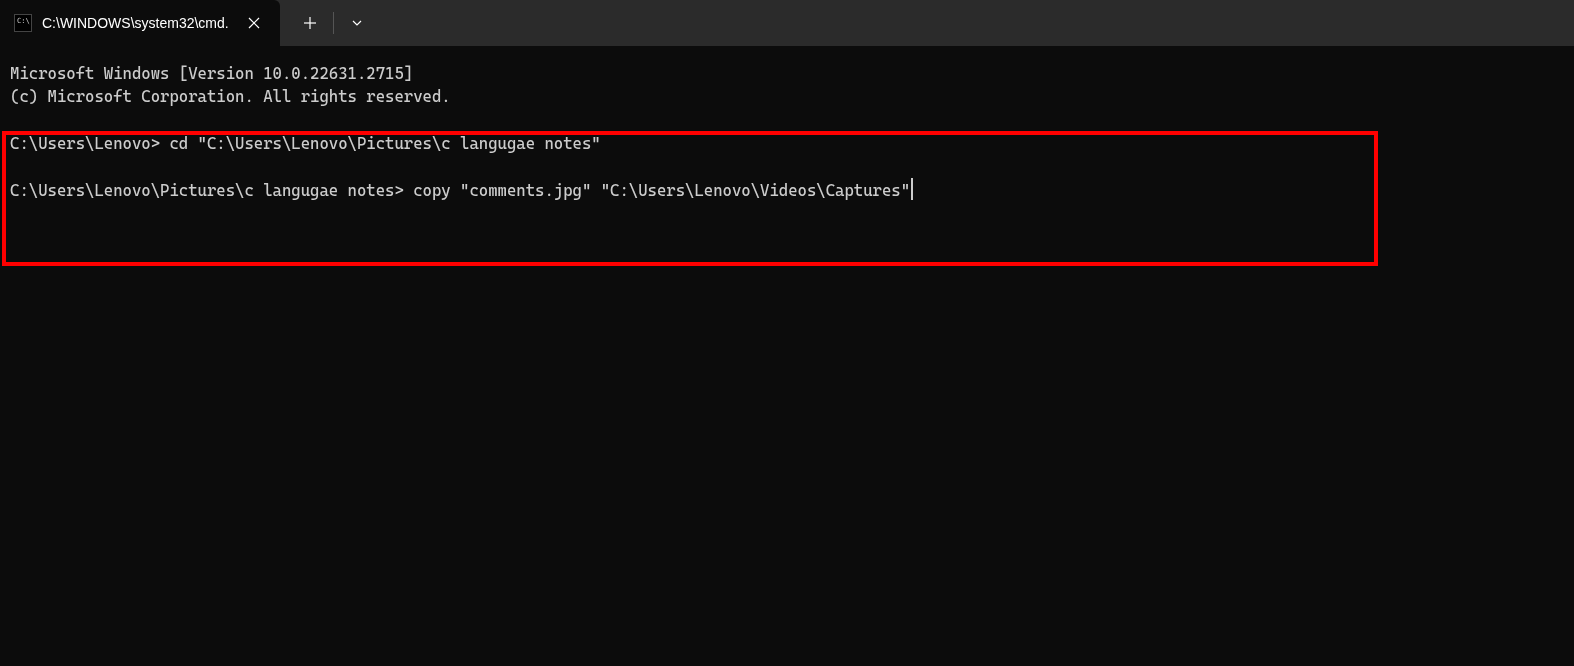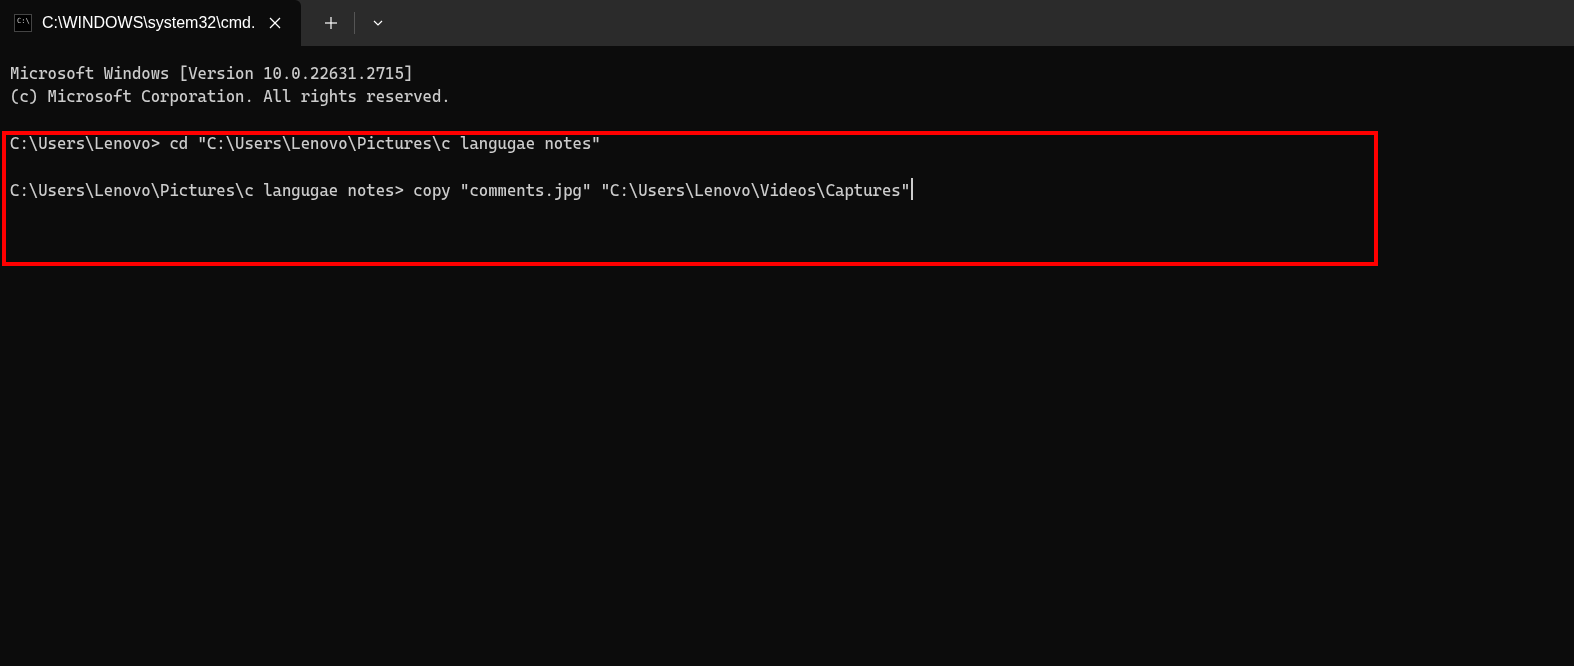--- a/index.html
+++ b/index.html
@@ -42,26 +42,25 @@
       justify-content: center;
       font-size: 17px;
       line-height: 1;
       color: #cccccc;
       background: #000;
       border: 1px solid #444;
     }
     
     .tab-title {
       color: #ffffff;
-      font-size: 16px;
+      font-size: 14px;
       font-family: 'Segoe UI', sans-serif;
       flex: 1;
       white-space: nowrap;
       overflow: hidden;
-      text-align: center;
     }
     
     .tab-close {
       color: #ffffff;
       font-size: 14px;
       cursor: pointer;
       width: 20px;
       height: 20px;
       display: flex;
       align-items: center;

